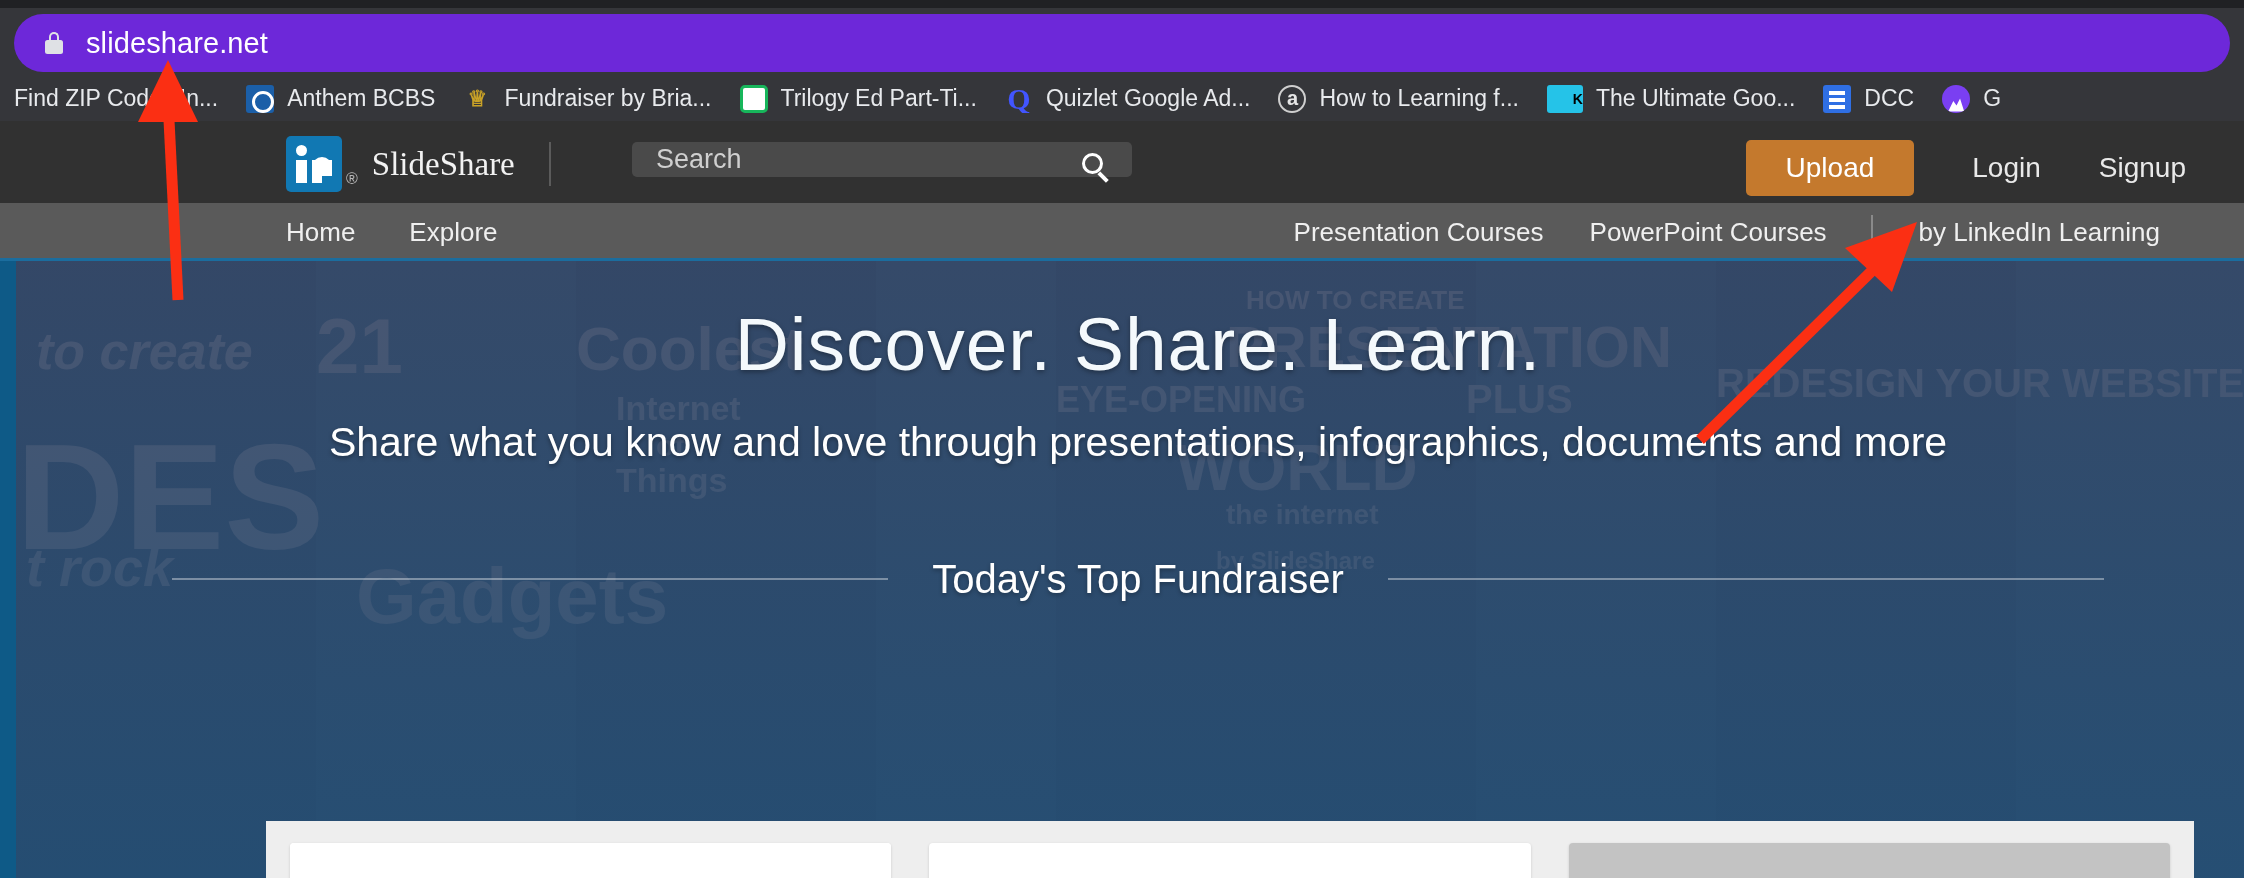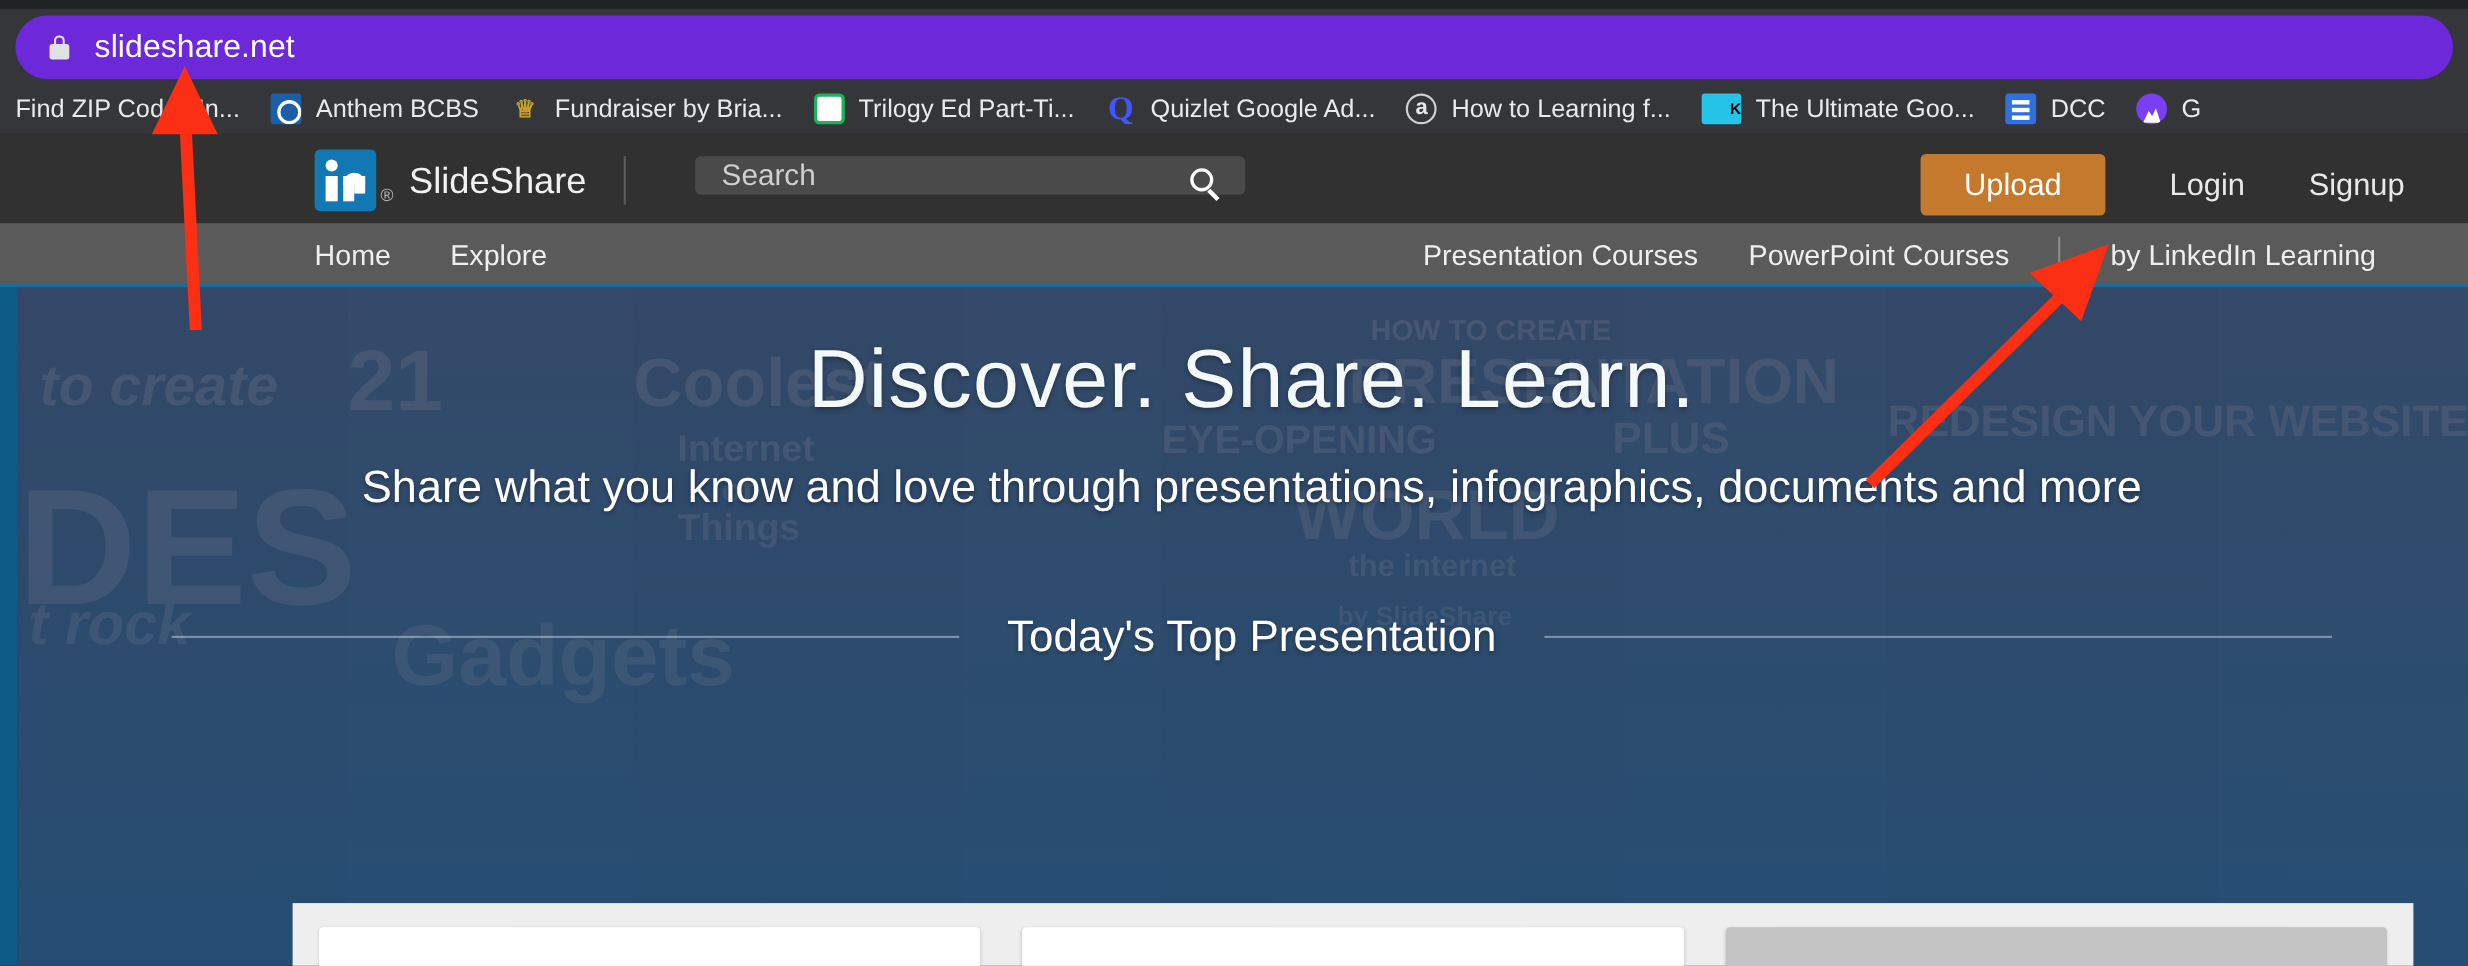--- a/index.html
+++ b/index.html
@@ -68,21 +68,21 @@
   #in-logo .stem{ position:absolute; left:10px; top:24px; width:11px; height:23px;
     background:#fff; }
   #in-logo .n1{ position:absolute; left:26px; top:24px; width:10px; height:23px;
     background:#fff; }
   #in-logo .n2{ position:absolute; left:36px; top:24px; width:10px; height:16px;
     background:#fff; }
   #in-logo .narc{ position:absolute; left:26px; top:21px; width:20px; height:11px;
     border:0; background:#fff; border-radius:10px 10px 0 0; }
   #reg-mark{ color:#b9b9b9; font-size:16px; margin-left:4px; align-self:flex-end;
     margin-bottom:4px; }
-  #brand-name{ color:#f2f2f2; font-size:33px; margin-left:14px; font-weight:400; }
+  #brand-name{ color:#f2f2f2; font-size:33px; margin-left:14px; font-weight:400;font-family:Liberation Serif, serif; }
   #brand-divider{ width:2px; height:44px; background:#5b5b5b; margin-left:34px; }
   #search-box{ position:absolute; left:632px; top:21px; width:500px; height:35px;
     background:#4a4a4a; border-radius:5px; display:flex; align-items:center; }
   #search-input{ background:transparent; border:none; outline:none; color:#d7d7d7;
     font-size:27px; padding-left:24px; width:400px;
     font-family:"Liberation Sans", sans-serif; }
   #search-input::placeholder{ color:#cfcfcf; opacity:1; }
   #search-icon{ position:absolute; right:22px; top:11px; width:28px; height:28px; }
   #search-icon .ring{ position:absolute; left:0; top:0; width:21px; height:21px;
     border:3.4px solid #ffffff; border-radius:50%; }
@@ -276,21 +276,21 @@
         <div class="cg" style="left: 1700px; top: 100px; font-size: 40px;">REDESIGN YOUR WEBSITE</div>
         <div class="cg" style="left: 1200px; top: 286px; font-size: 24px;">by SlideShare</div>
       </div>
     <div id="hero-overlay"></div>
 
     <div id="hero-title">Discover. Share. Learn.</div>
     <div id="hero-sub">Share what you know and love through presentations, infographics, documents and more</div>
 
     <div id="section-head">
       <span class="sh-rule"></span>
-      <span id="section-title">Today's Top Presentation</span>
+      <span id="section-title">Today's Top Fundraiser</span>
       <span class="sh-rule"></span>
     </div>
   </div>
 
   <div id="cards">
     <div class="card">
       <div class="white-top"></div>
 
     </div>
     <div class="card">

